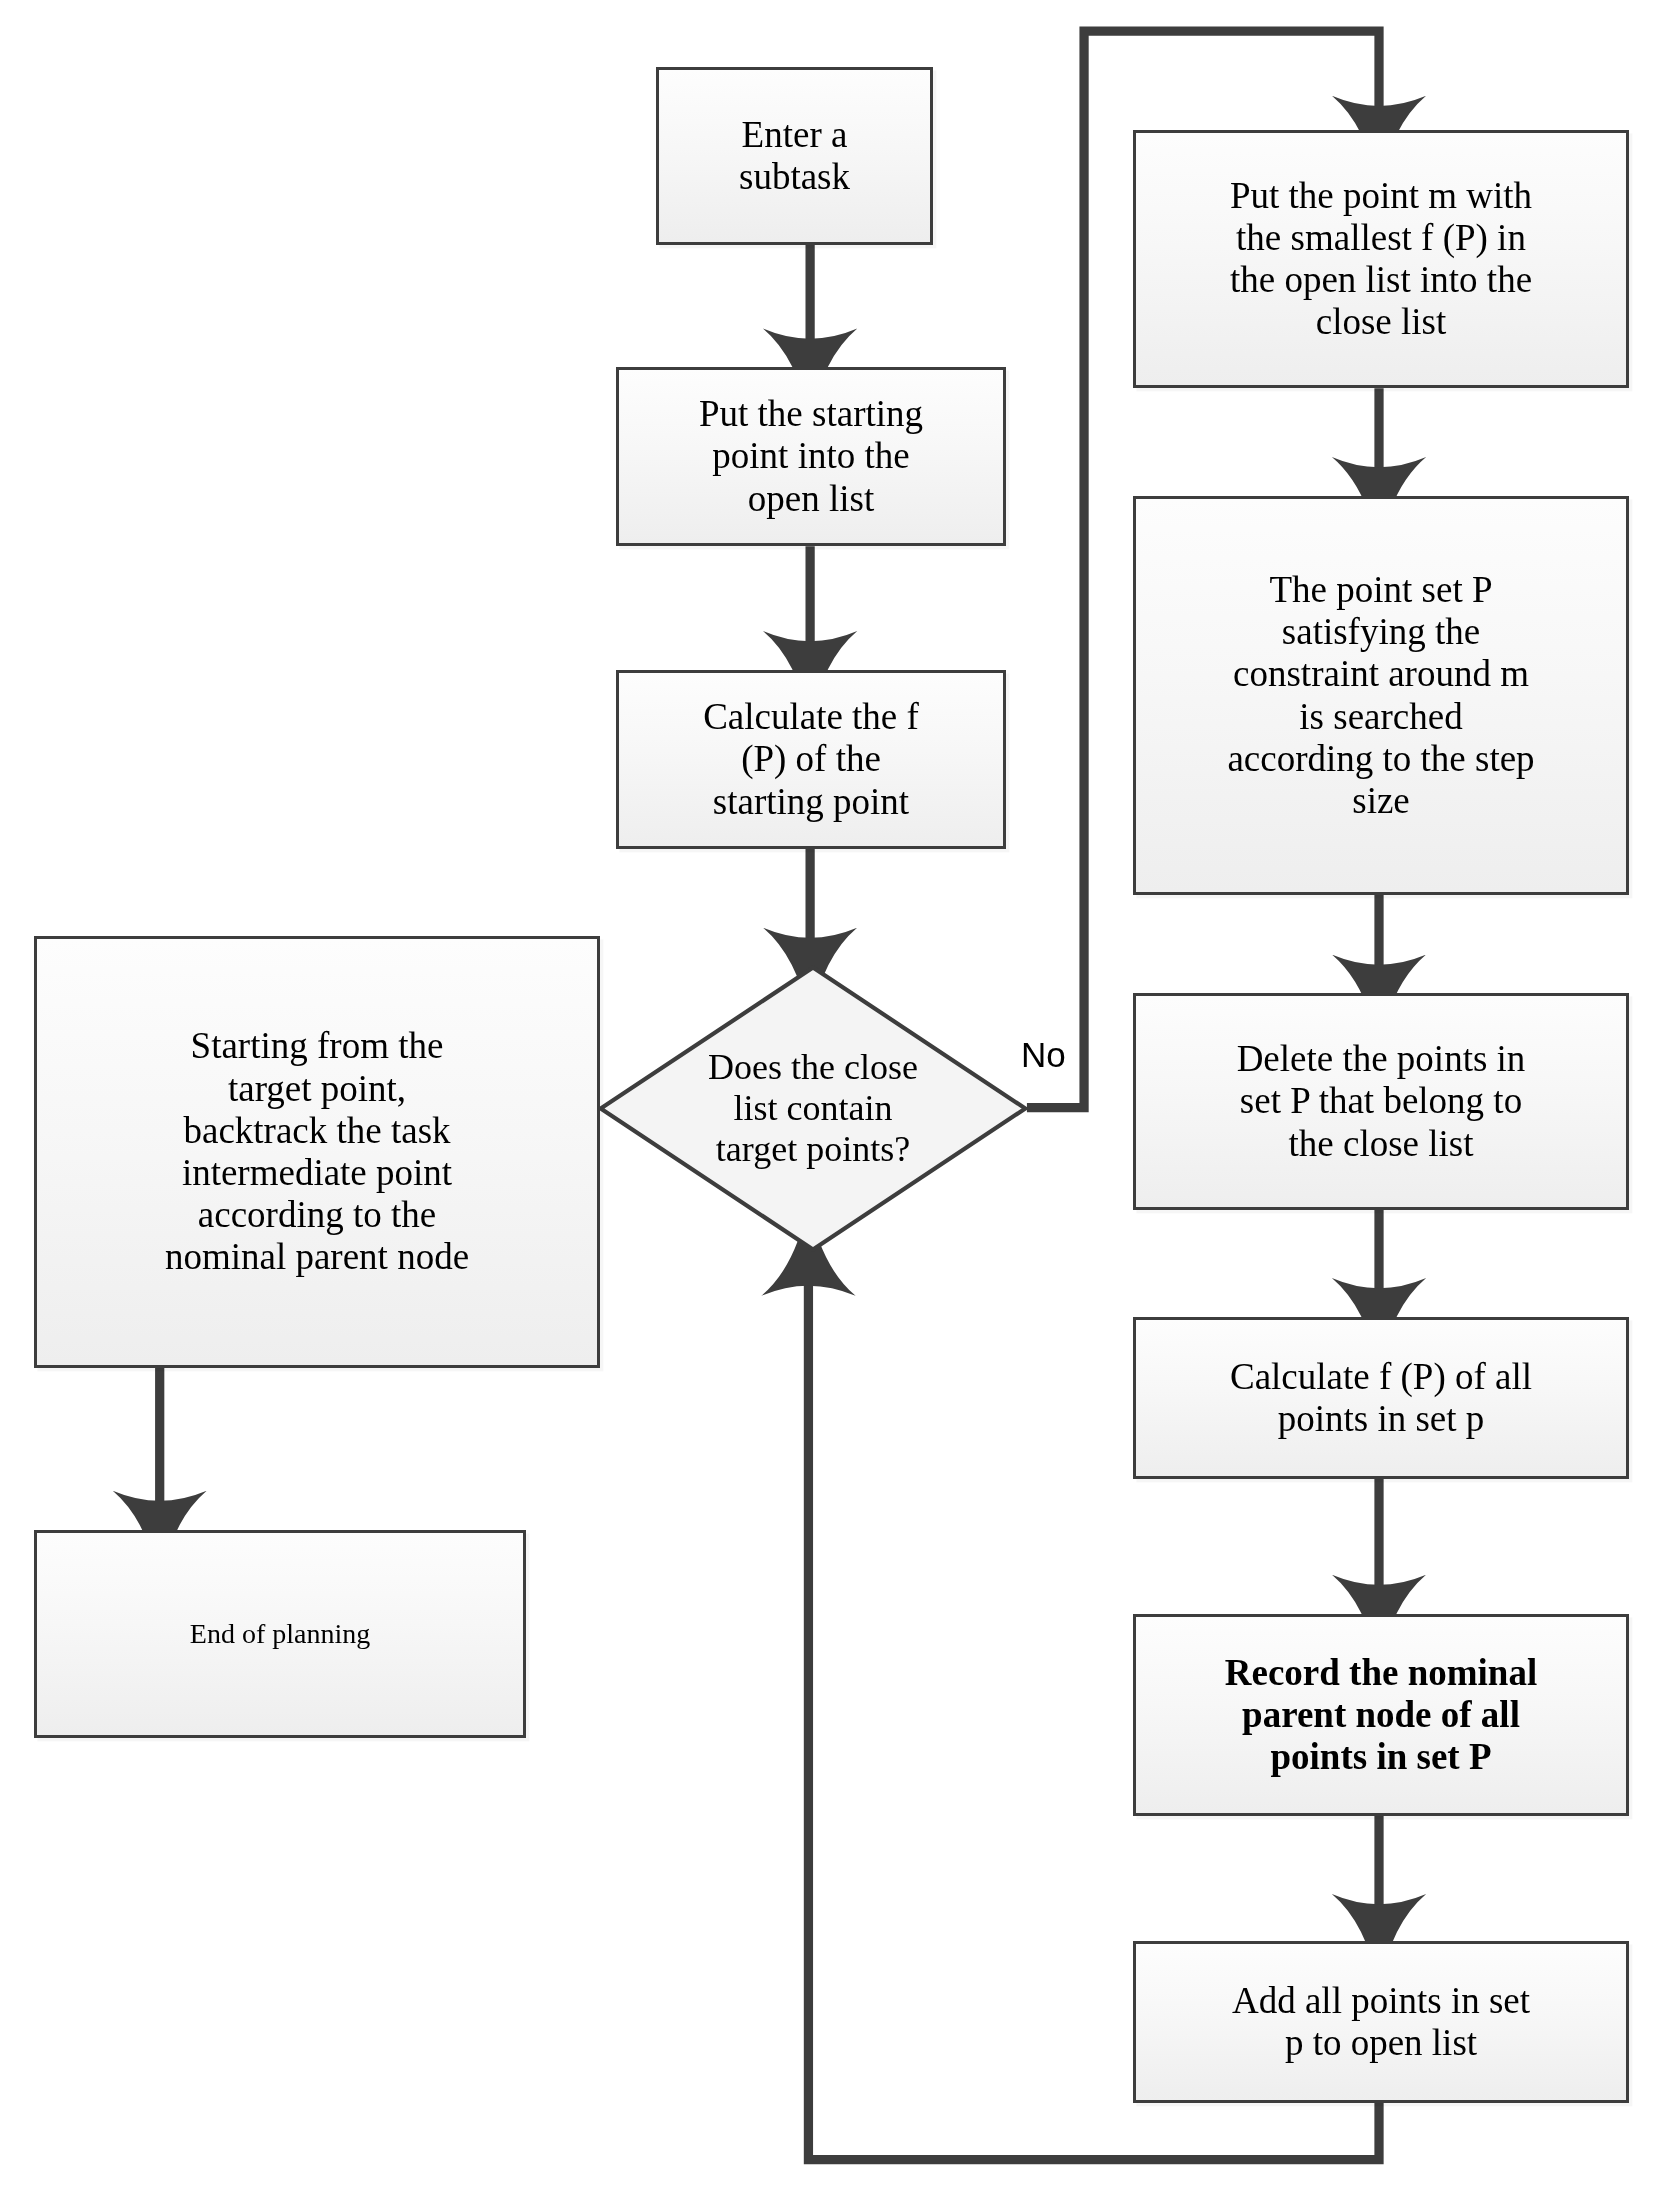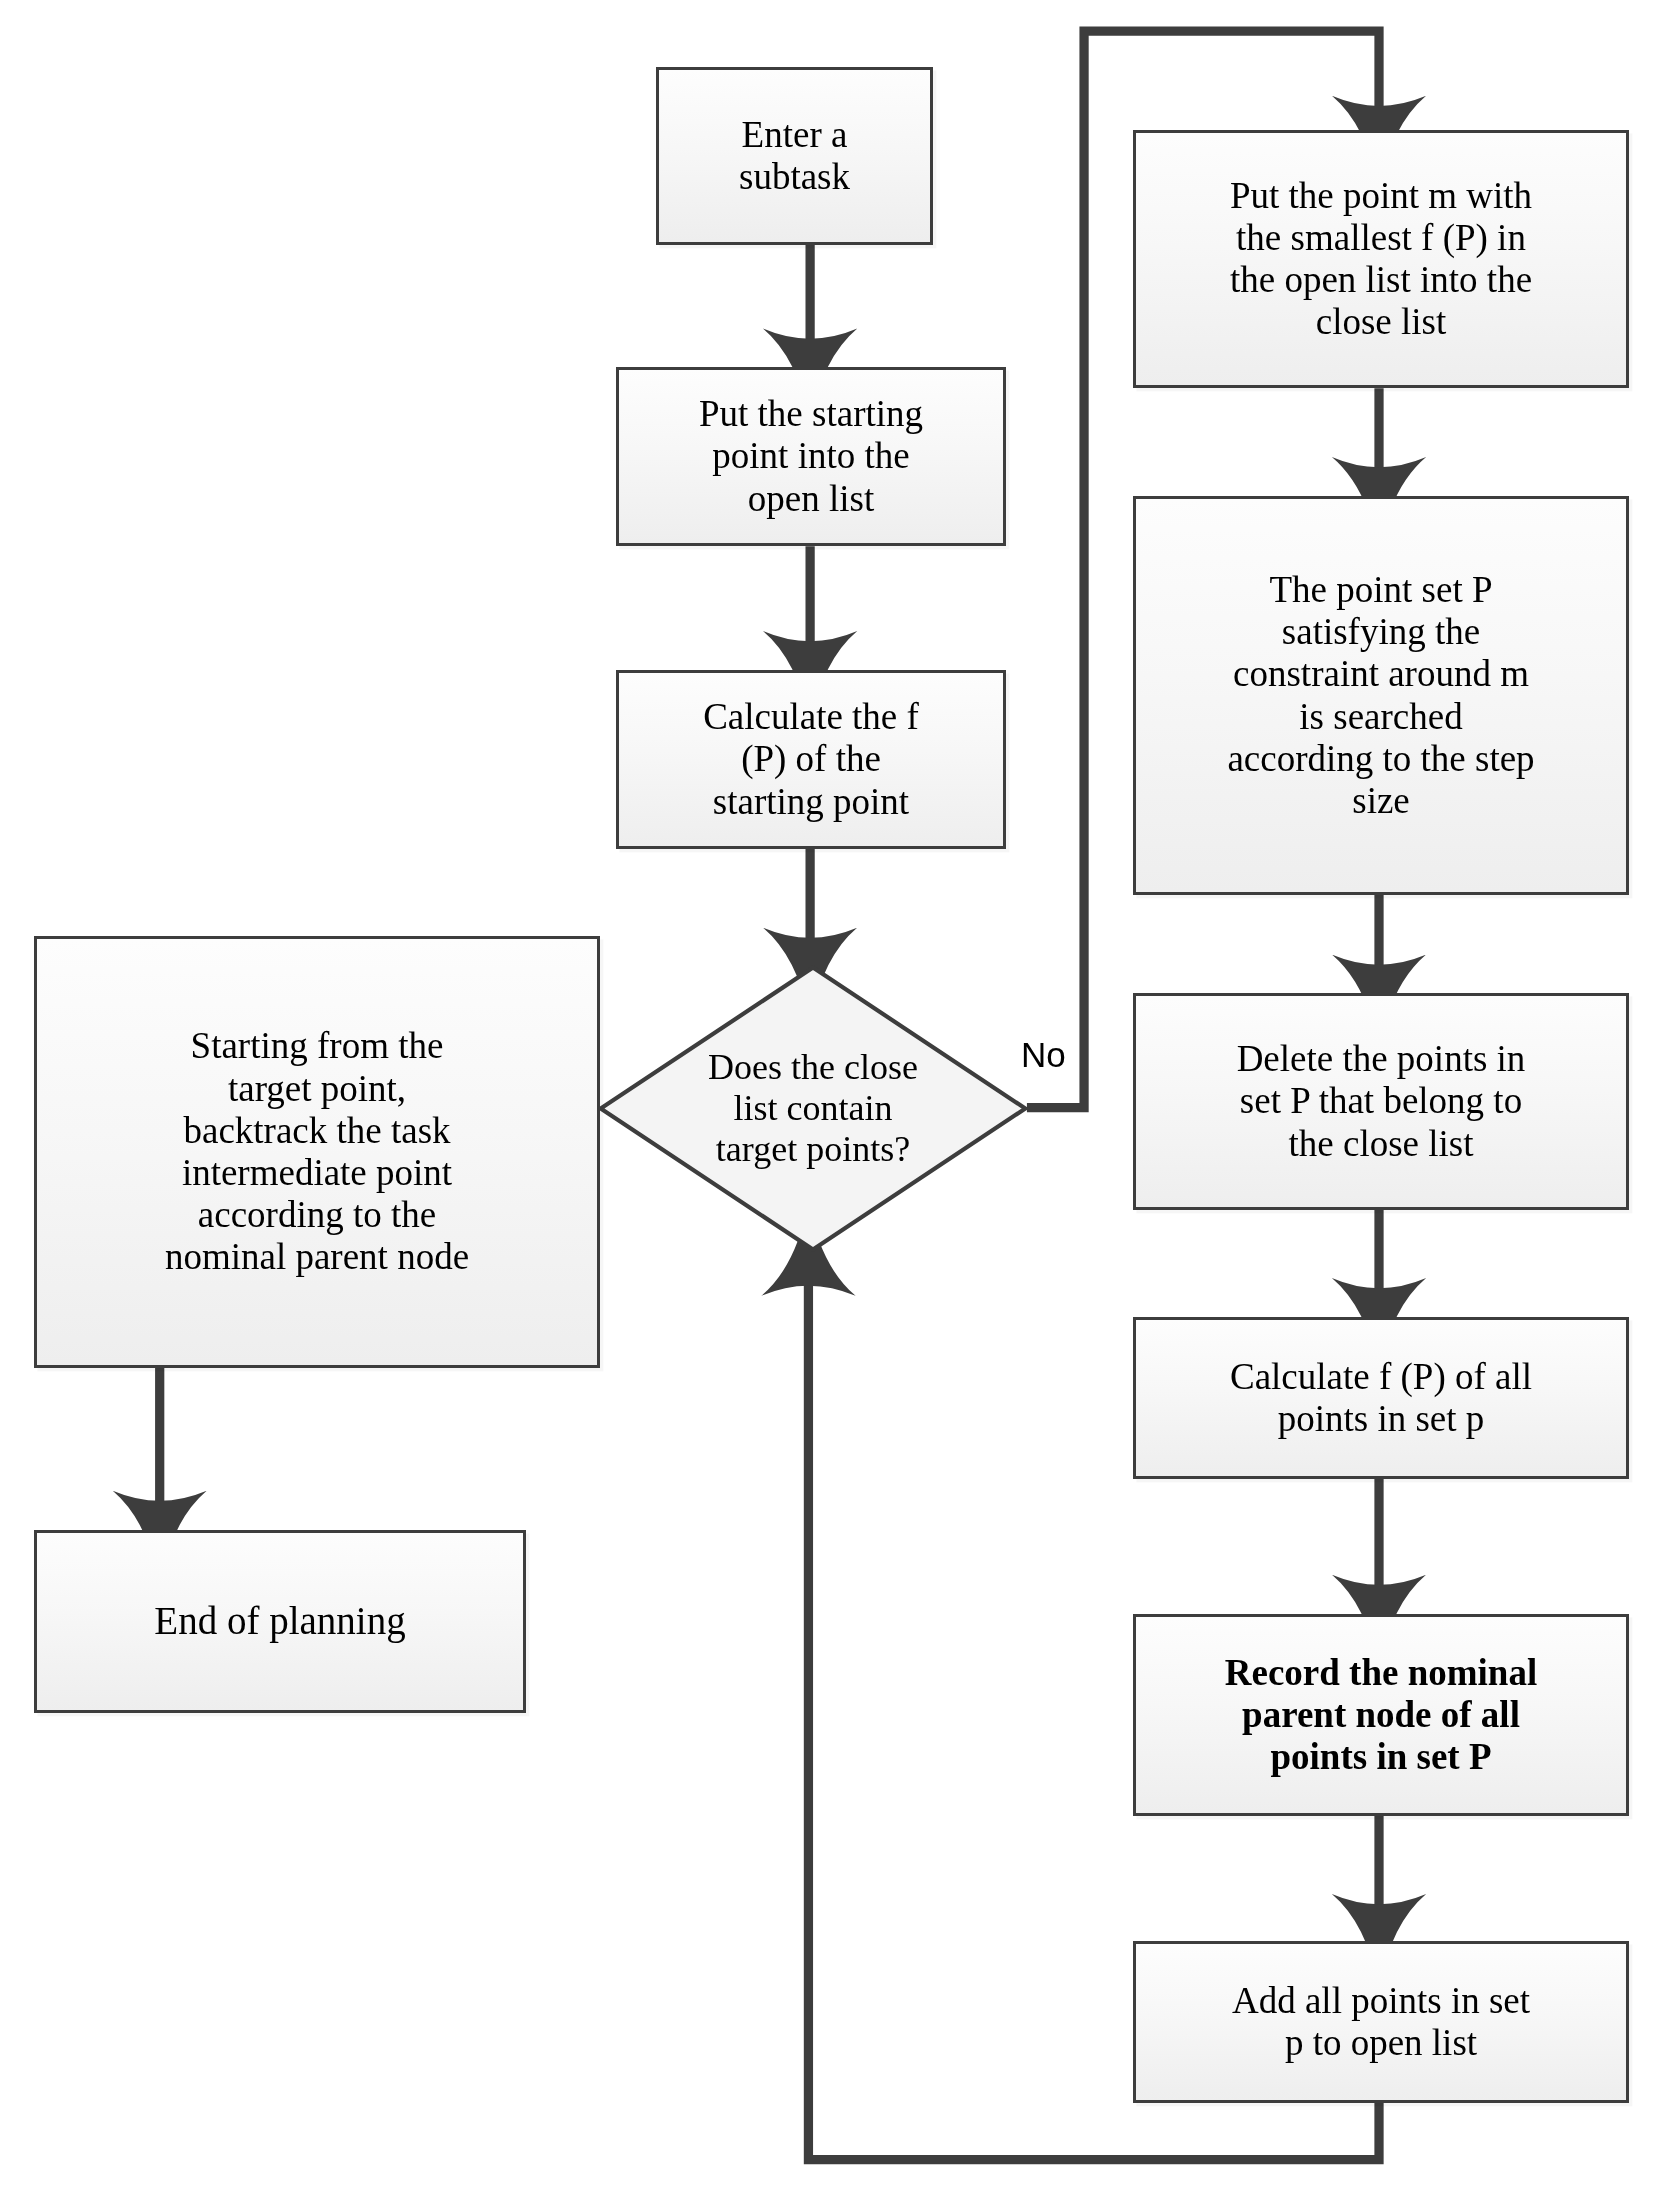--- a/index.html
+++ b/index.html
@@ -176,21 +176,21 @@
 
   <div class="node" style="left:34px; top:936px; width:566px; height:432px; font-size:37px;">
     <span class="txt">Starting from the
 target point,
 backtrack the task
 intermediate point
 according to the
 nominal parent node</span>
   </div>
 
-  <div class="node" style="left:34px; top:1530px; width:492px; height:183px; font-size:39px;">
+  <div class="node" style="left:34px; top:1530px; width:492px; height:208px; font-size:28px;">
     <span class="txt">End of planning</span>
   </div>
 
   <div class="node" style="left:1133px; top:130px; width:496px; height:258px; font-size:37px;">
     <span class="txt">Put the point m with
 the smallest f (P) in
 the open list into the
 close list</span>
   </div>
 

